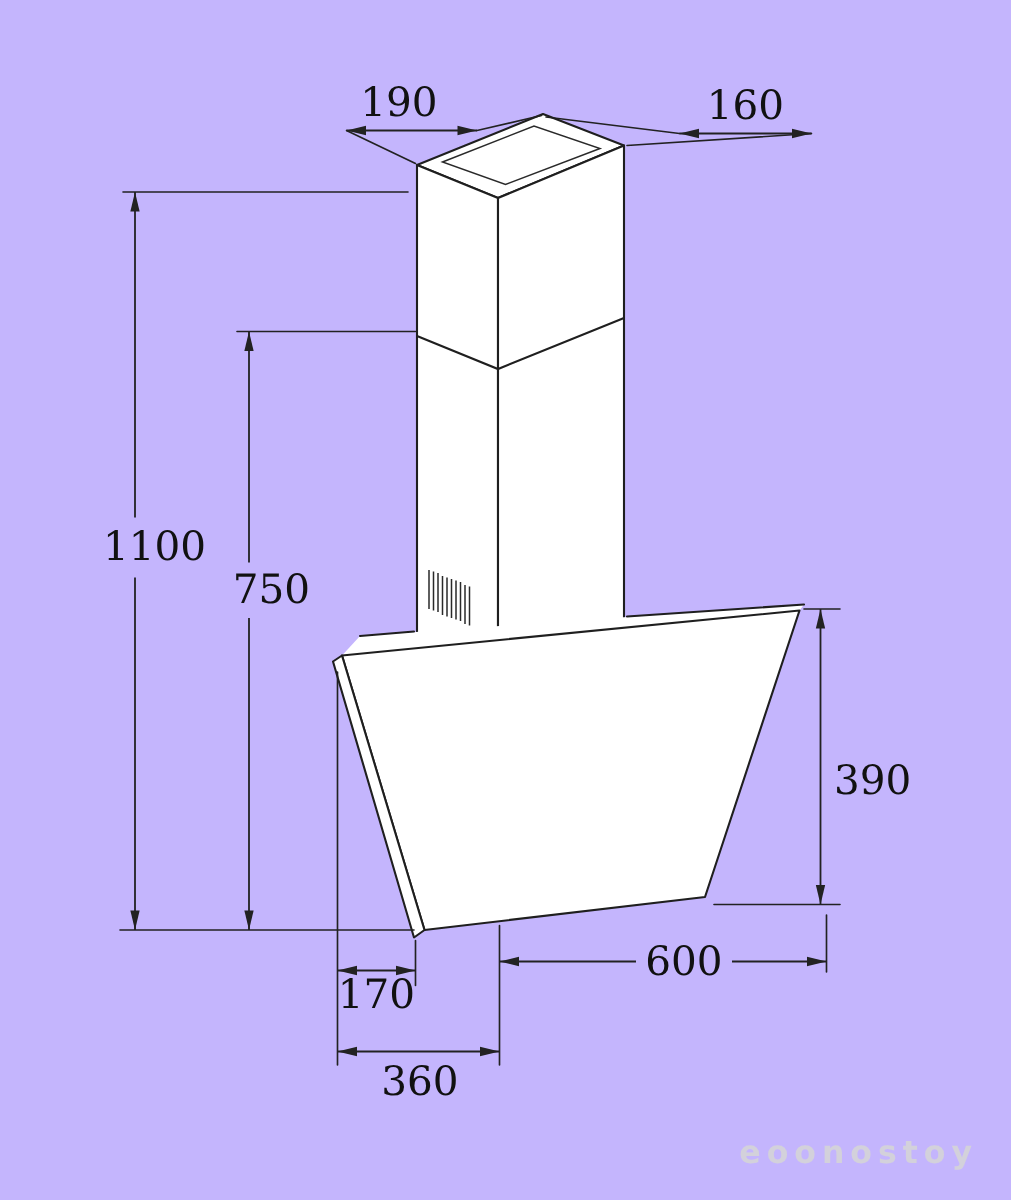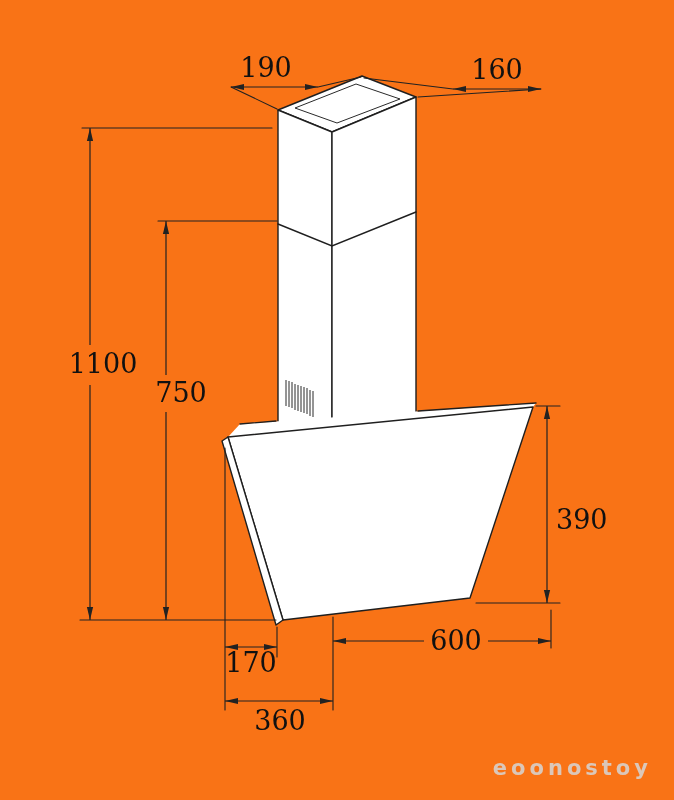--- a/index.html
+++ b/index.html
@@ -5,21 +5,21 @@
   html, body {
     margin: 0;
     padding: 0;
     background: #ffffff;
     font-family: "DejaVu Serif", serif;
   }
   .canvas {
     position: relative;
     width: 674px;
     height: 800px;
-    background: #f97316;
+    background: #c4b5fd;
     overflow: hidden;
     text-align: center;
   }
   svg { display: block; }
   .draw-line   { stroke: #1f1f1f; stroke-width: 1.4; fill: none; stroke-linecap: round; }
   .draw-fill   { stroke: #1f1f1f; stroke-width: 1.4; fill: #ffffff; stroke-linejoin: round; }
   .fill-only   { fill: #ffffff; stroke: none; }
   .thin-line   { stroke: #2a2a2a; stroke-width: 1; fill: none; }
   .dim-line    { stroke: #222222; stroke-width: 1.2; fill: none; stroke-linecap: butt; }
   .ext-line    { stroke: #222222; stroke-width: 1.1; fill: none; stroke-linecap: round; }

